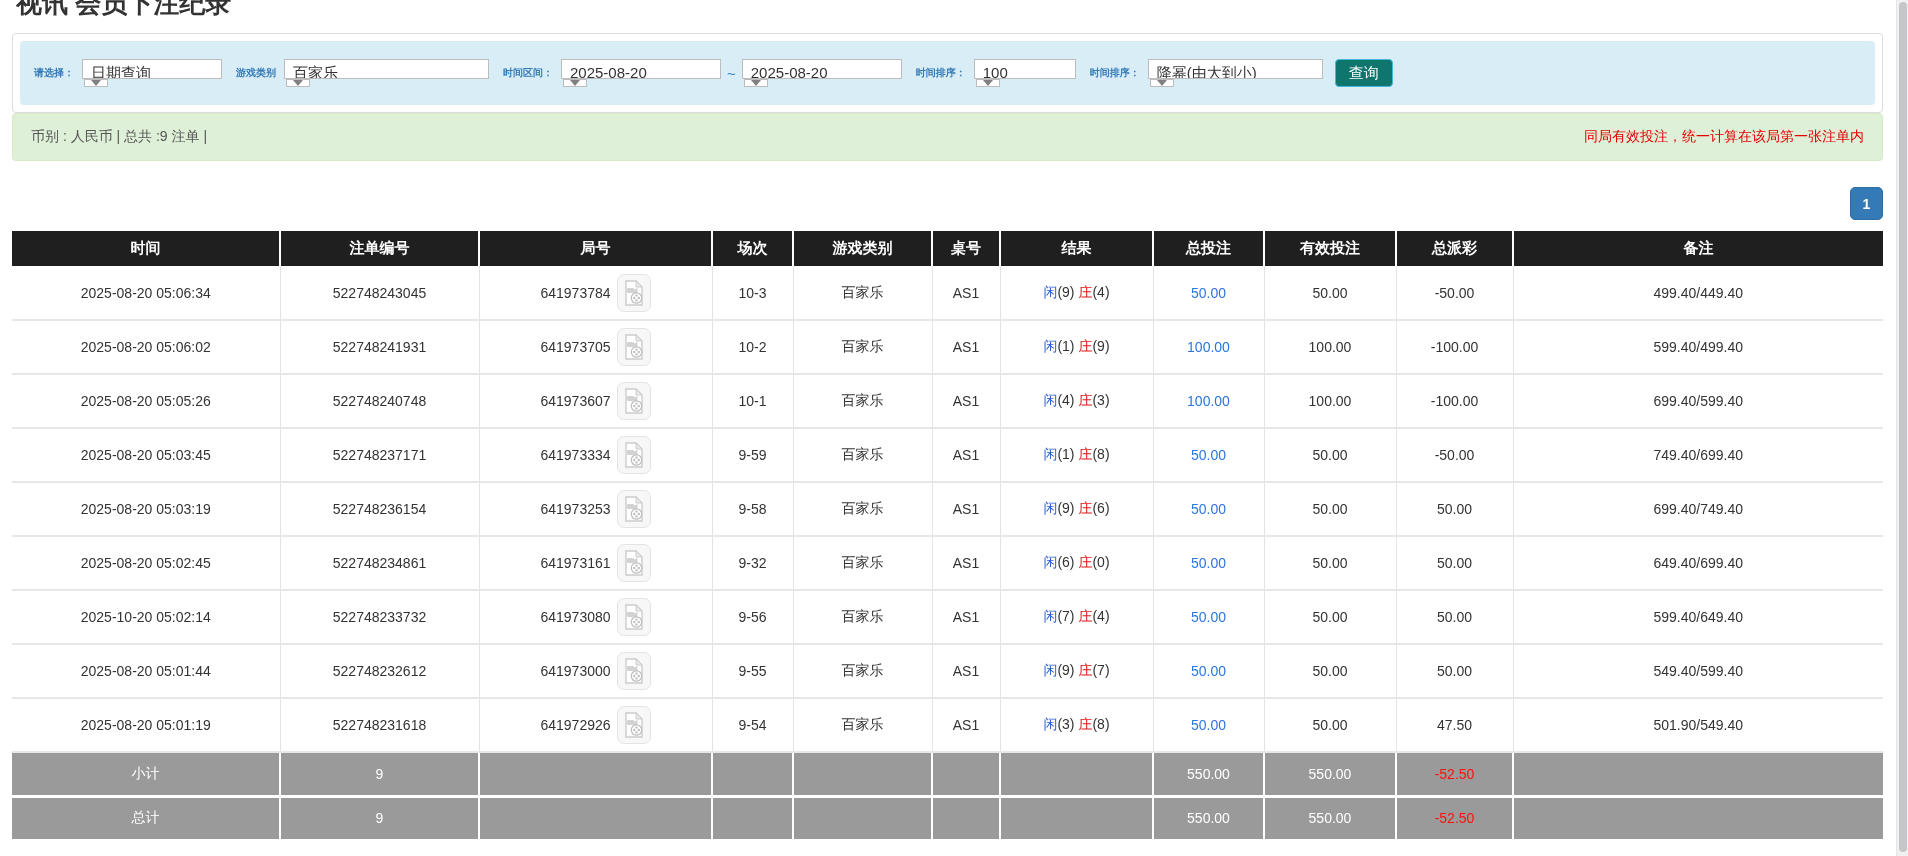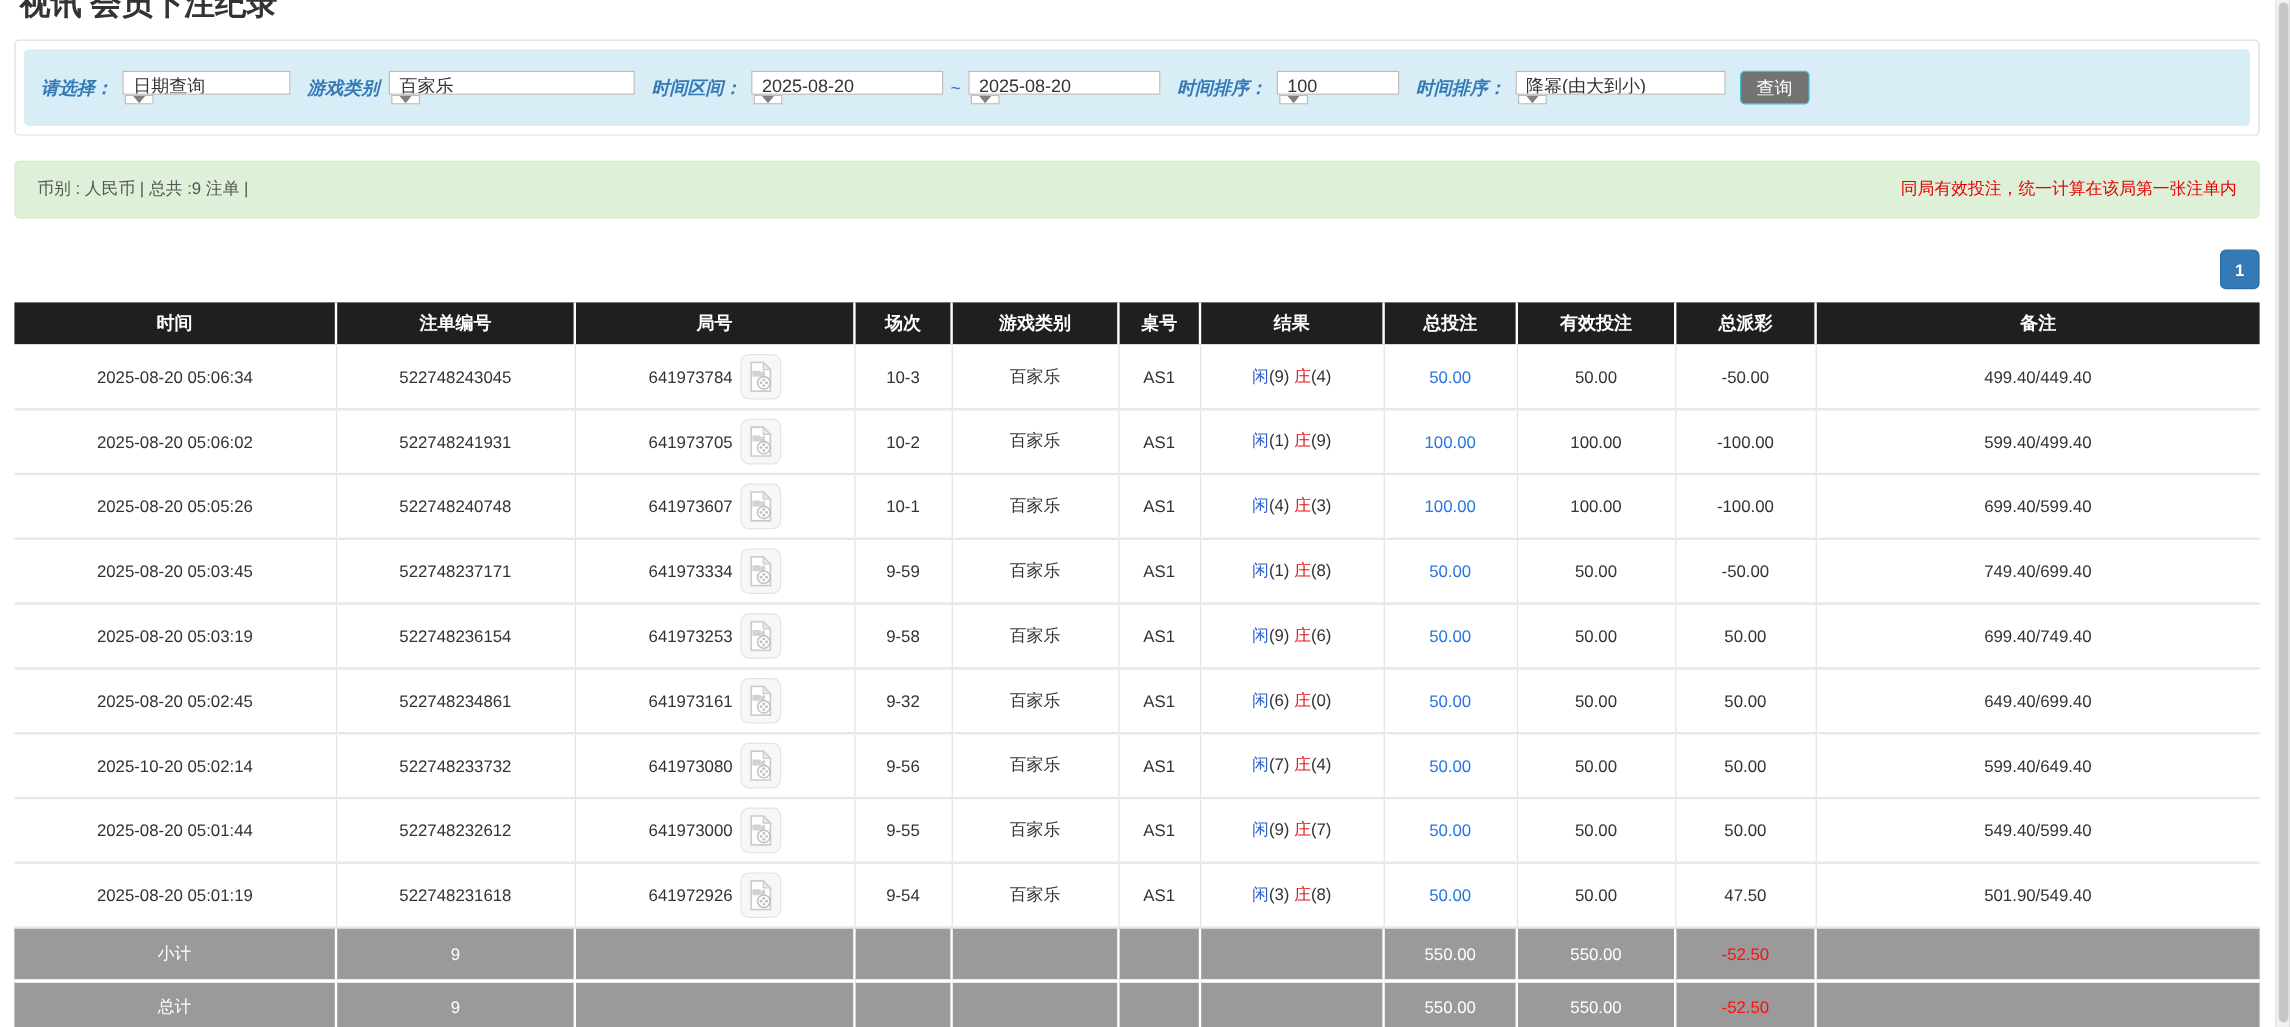--- a/index.html
+++ b/index.html
@@ -8,34 +8,34 @@
 
   .content { width: 1871px; margin-left: 12px; }
 
   
   .title-clip { height: 18px; overflow: hidden; margin-left: 4px; }
   .title-clip h1 { font-size: 26px; font-weight: bold; color: #333; line-height: 30px; margin-top: -12px; white-space: nowrap; }
 
   
   .filter-panel { margin-top: 15px; border: 1px solid #ddd; border-radius: 4px; background: #fff; padding: 7px; }
   .filter-inner { background: #d9edf7; border-radius: 4px; height: 64px; display: flex; align-items: center; padding: 0 10px; }
-  .f-label { color: #337ab7; font-weight: bold; font-size: 15px; margin: 0 8px 0 14px; white-space: nowrap; font-style: italic; }
+  .f-label { color: #337ab7; font-weight: bold; font-size: 10px; margin: 0 8px 0 14px; white-space: nowrap; }
   .combo { display: flex; align-items: stretch; height: 28px; flex-direction: column; }
   .combo-text { background: #fff; border: 1px solid #bcbcbc; font-size: 15px; color: #333;
     padding: 0 8px; line-height: 26px; white-space: nowrap; overflow: hidden; }
   .combo-arrow { width: 24px; background: #fff; border: 1px solid #bcbcbc; margin-left: 2px;
     display: flex; align-items: center; justify-content: center; }
   .tri-down { width: 0; height: 0; border-left: 5px solid transparent; border-right: 5px solid transparent; border-top: 6px solid #808080; }
   .w-qtype { width: 140px; } .w-game { width: 205px; } .w-date { width: 160px; } .w-psize { width: 102px; } .w-sort { width: 175px; }
   .tilde { color: #337ab7; font-size: 15px; margin: 0 6px; }
-  .btn-query { height: 28px; margin-left: 12px; padding: 0 13px; background: #737373; border: 1px solid #46b8da;
+  .btn-query { height: 28px; margin-left: 12px; padding: 0 13px; background: #0f766e; border: 1px solid #46b8da;
     border-radius: 4px; color: #fff; font-size: 15px; cursor: pointer; }
 
   
-  .summary-bar { margin-top: 21px; background: #dff0d8; border: 1px solid #d6e9c6; border-radius: 4px;
+  .summary-bar { margin-top: 0; background: #dff0d8; border: 1px solid #d6e9c6; border-radius: 4px;
     height: 48px; display: flex; align-items: center; justify-content: space-between; padding: 0 18px; }
   .summary-left { color: #555; font-size: 14px; }
   .summary-right { color: #e60000; font-size: 14px; }
 
   
   .pager { margin-top: 26px; margin-bottom: 11px; display: flex; justify-content: flex-end; }
   .page-btn { width: 33px; height: 33px; background: #337ab7; border: 1px solid #2e6da4; border-radius: 5px;
     color: #fff; font-size: 14px; font-weight: bold; display: flex; align-items: center; justify-content: center; cursor: pointer; }
 
   

